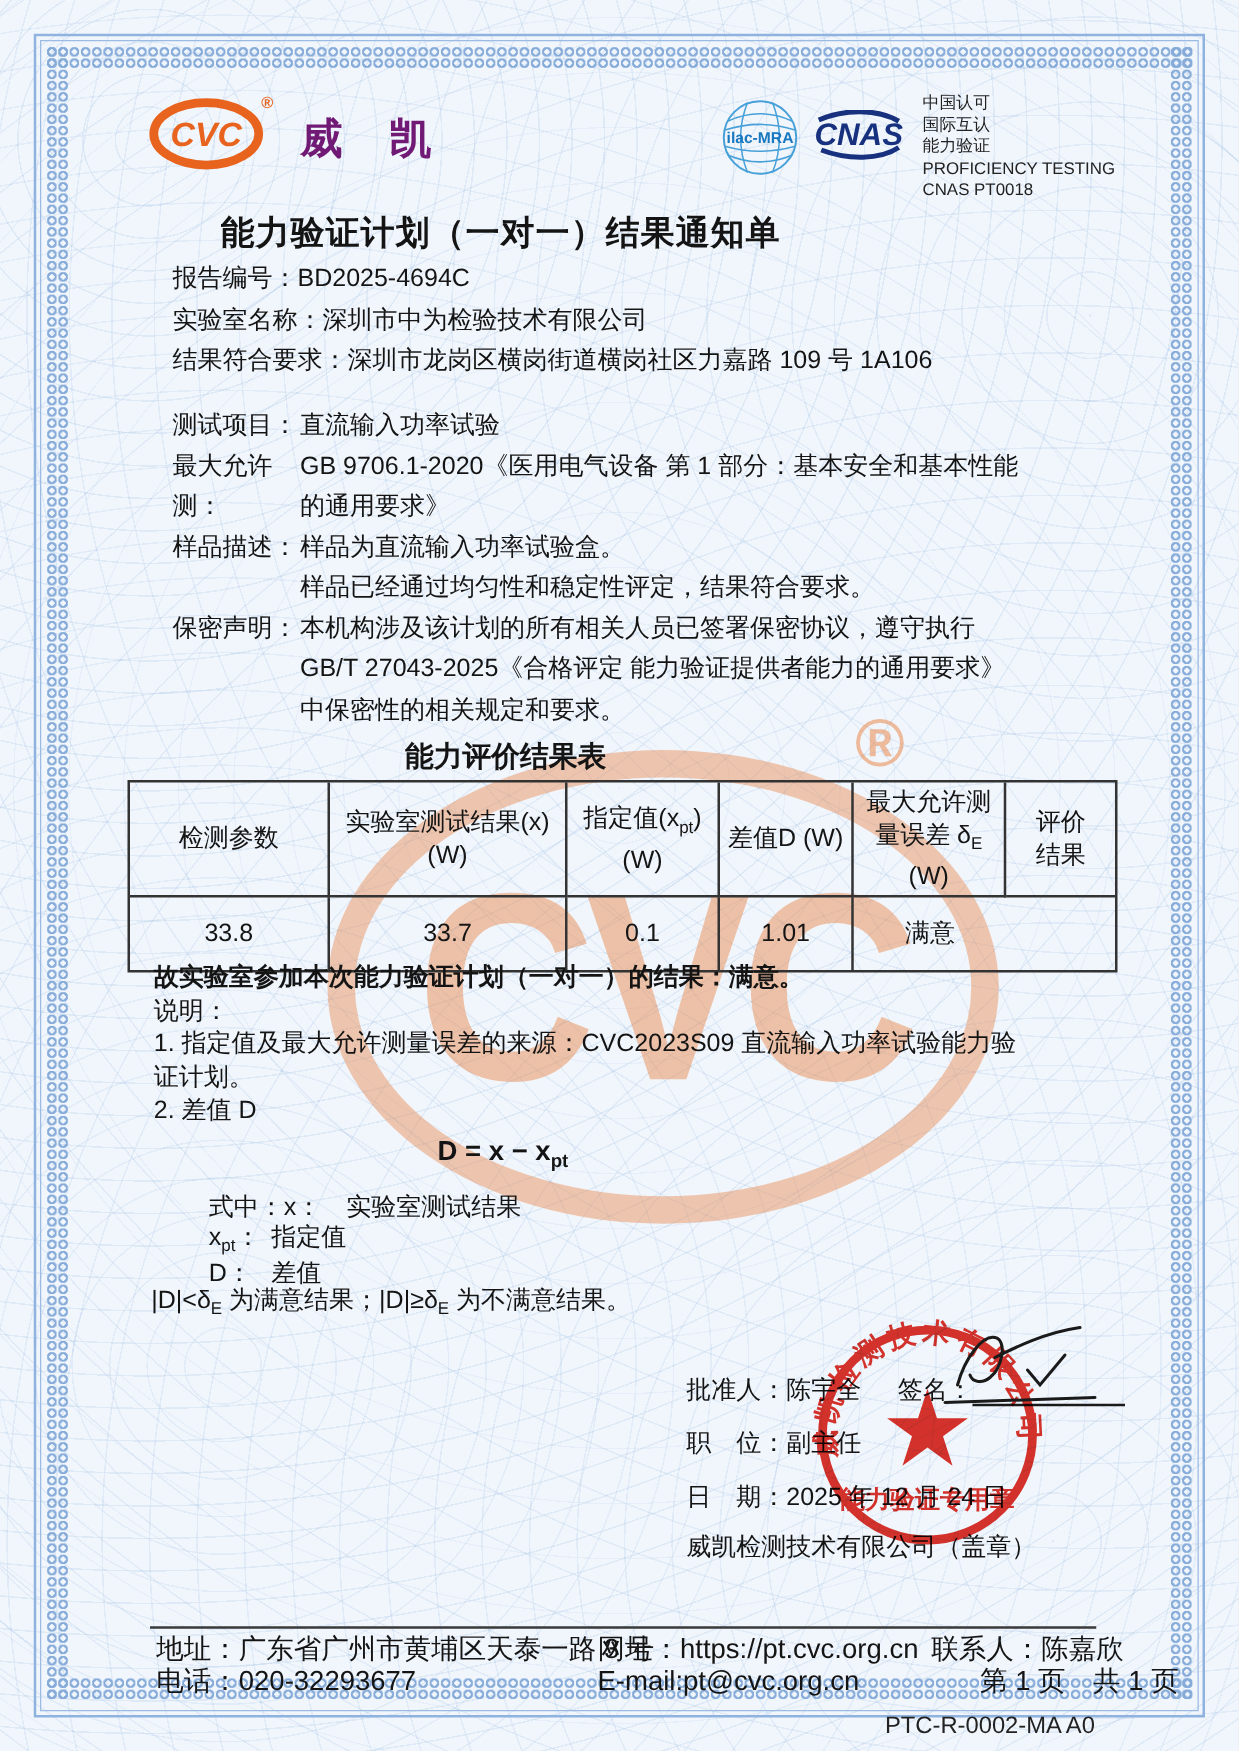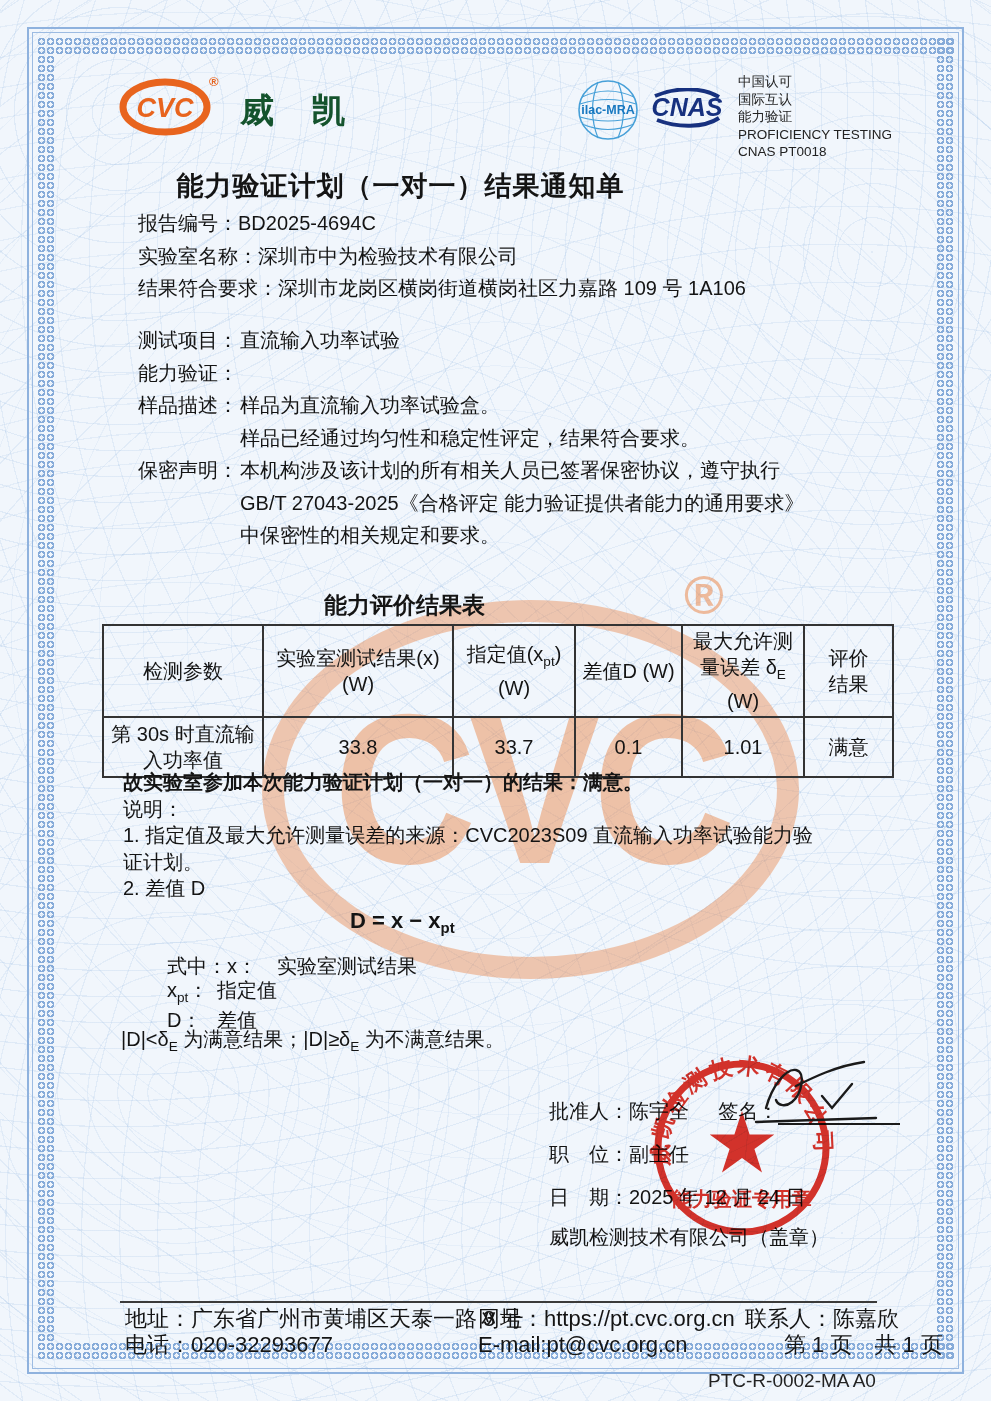--- a/index.html
+++ b/index.html
@@ -32,21 +32,21 @@
     background-size:9px 9px;}
   .band.t{left:37px;right:37px;top:37px;height:18px;}
   .band.b{left:37px;right:37px;bottom:41px;height:18px;}
   .band.l{top:37px;bottom:41px;left:37px;width:18px;}
   .band.r{top:37px;bottom:41px;right:37px;width:18px;}
 
   .abs{position:absolute;z-index:3;}
   .z4{z-index:4;}
 
   
-  .brand-cn{font-size:34px;font-weight:bold;color:#14532d;letter-spacing:14px;}
+  .brand-cn{font-size:34px;font-weight:bold;color:#701a75;letter-spacing:14px;}
   .accr{font-size:13.5px;line-height:17.5px;color:#222;}
 
   .doc-title{left:0;width:801px;top:168px;text-align:center;font-size:27px;font-weight:bold;letter-spacing:1px;}
 
   .body-txt{font-size:20px;line-height:32.5px;}
   .tirow{display:flex;}
   .tirow .lbl{flex:0 0 102px;}
   .tirow .val{flex:1;}
 
   .tbl-title{left:0;width:809px;top:590px;text-align:center;font-size:23px;font-weight:bold;}
@@ -141,21 +141,22 @@
     <div><span>实验室名称：</span><span>深圳市中为检验技术有限公司</span></div>
     <div><span>结果符合要求：</span><span>深圳市龙岗区横岗街道横岗社区力嘉路 109 号 1A106</span></div>
   </div>
 
   <div class="abs body-txt" style="left:138px;top:324px;width:760px;">
     <div class="tirow">
       <span class="lbl">测试项目：</span>
       <span class="val">直流输入功率试验</span>
     </div>
     <div class="tirow">
-      <span class="lbl">能力验证：</span>
+      <span class="lbl">最大允许测：</span>
+      <span class="val"><span>GB 9706.1-2020《医用电气设备 第 1 部分：基本安全和基本性能</span><br><span>的通用要求》</span></span>
     </div>
     <div class="tirow">
       <span class="lbl">样品描述：</span>
       <span class="val"><span>样品为直流输入功率试验盒。</span><br><span>样品已经通过均匀性和稳定性评定，结果符合要求。</span></span>
     </div>
     <div class="tirow">
       <span class="lbl">保密声明：</span>
       <span class="val"><span>本机构涉及该计划的所有相关人员已签署保密协议，遵守执行</span><br><span>GB/T 27043-2025《合格评定 能力验证提供者能力的通用要求》</span><br><span>中保密性的相关规定和要求。</span></span>
     </div>
   </div>
@@ -174,23 +175,20 @@
     <div class="cell hd">
         <span>差值D (W)</span>
       </div>
     <div class="cell hd">
         <span><span>最大允许测</span><br><span>量误差 δ</span><sub>E</sub><br><span>(W)</span></span>
       </div>
     <div class="cell hd lastcol">
         <span><span>评价</span><br><span>结果</span></span>
       </div>
 
-    <div class="cell dr lastrow">
-        <span><span>第 30s 时直流输</span><br><span>入功率值</span></span>
-      </div>
     <div class="cell dr lastrow num">33.8</div>
     <div class="cell dr lastrow num">33.7</div>
     <div class="cell dr lastrow num">0.1</div>
     <div class="cell dr lastrow num">1.01</div>
     <div class="cell dr lastrow lastcol">满意</div>
   </div>
 
   <div class="abs concl">
     <div class="b1">故实验室参加本次能力验证计划（一对一）的结果：满意。</div>
     <div>说明：</div>

